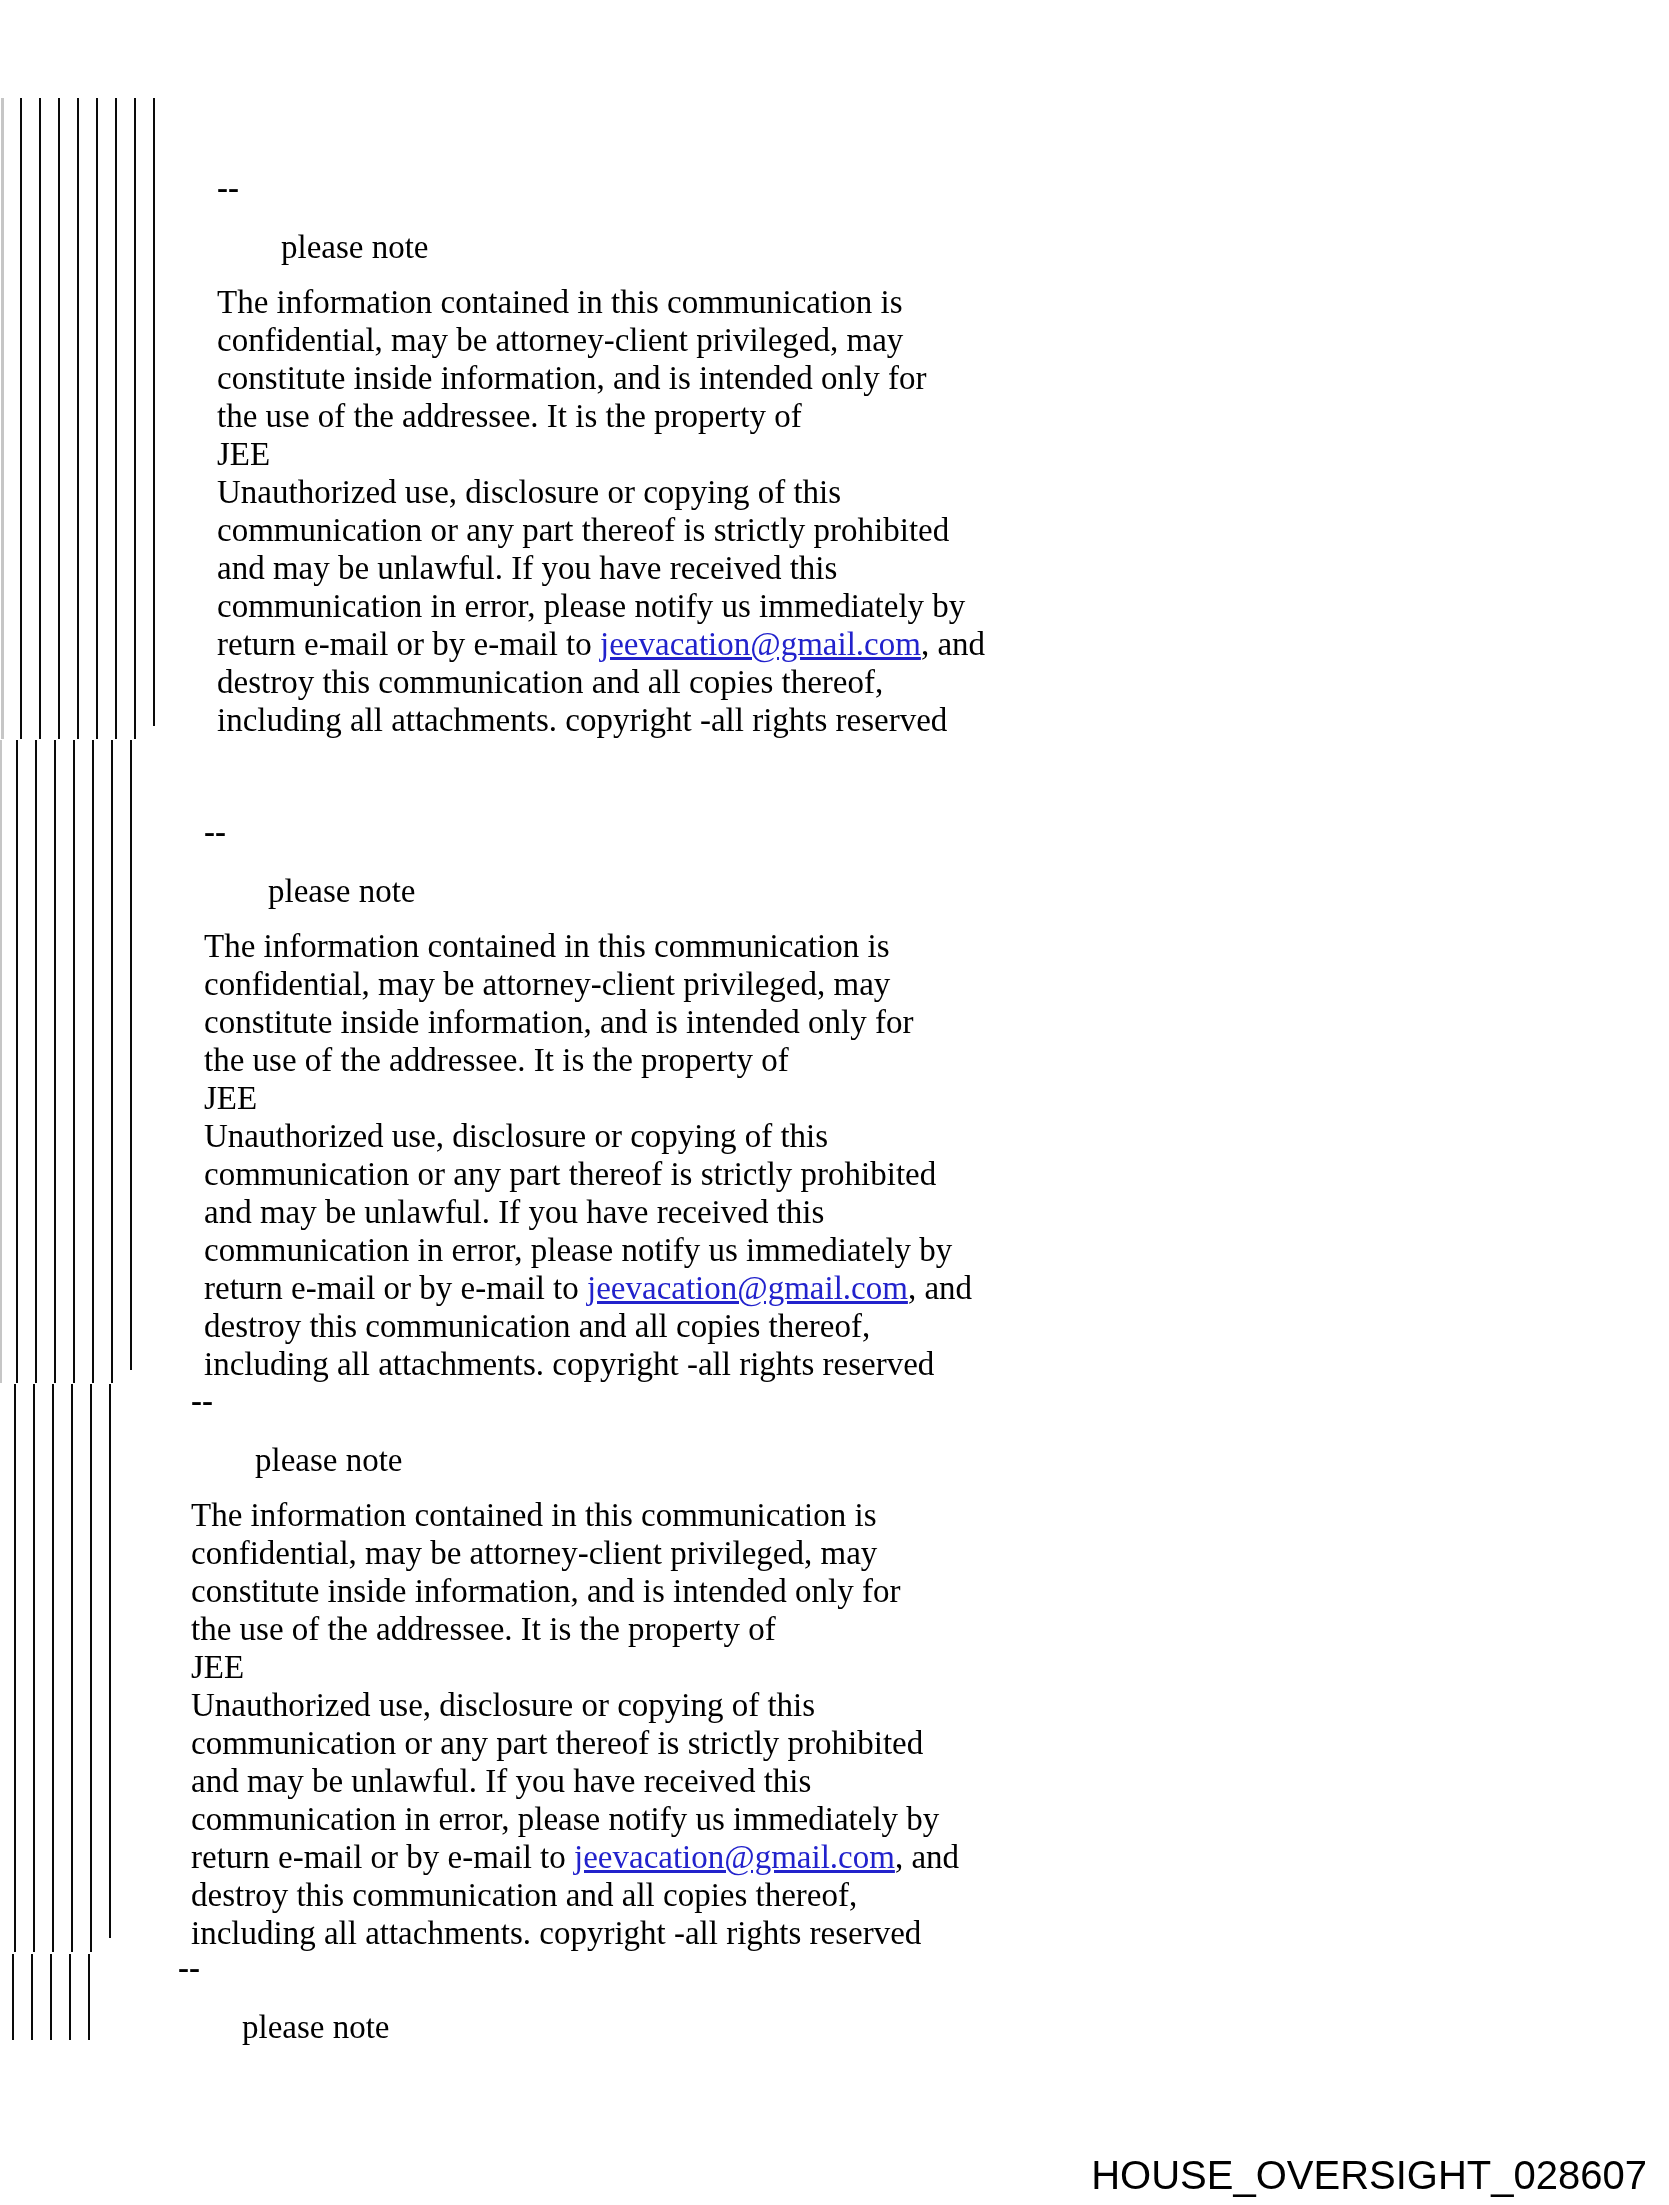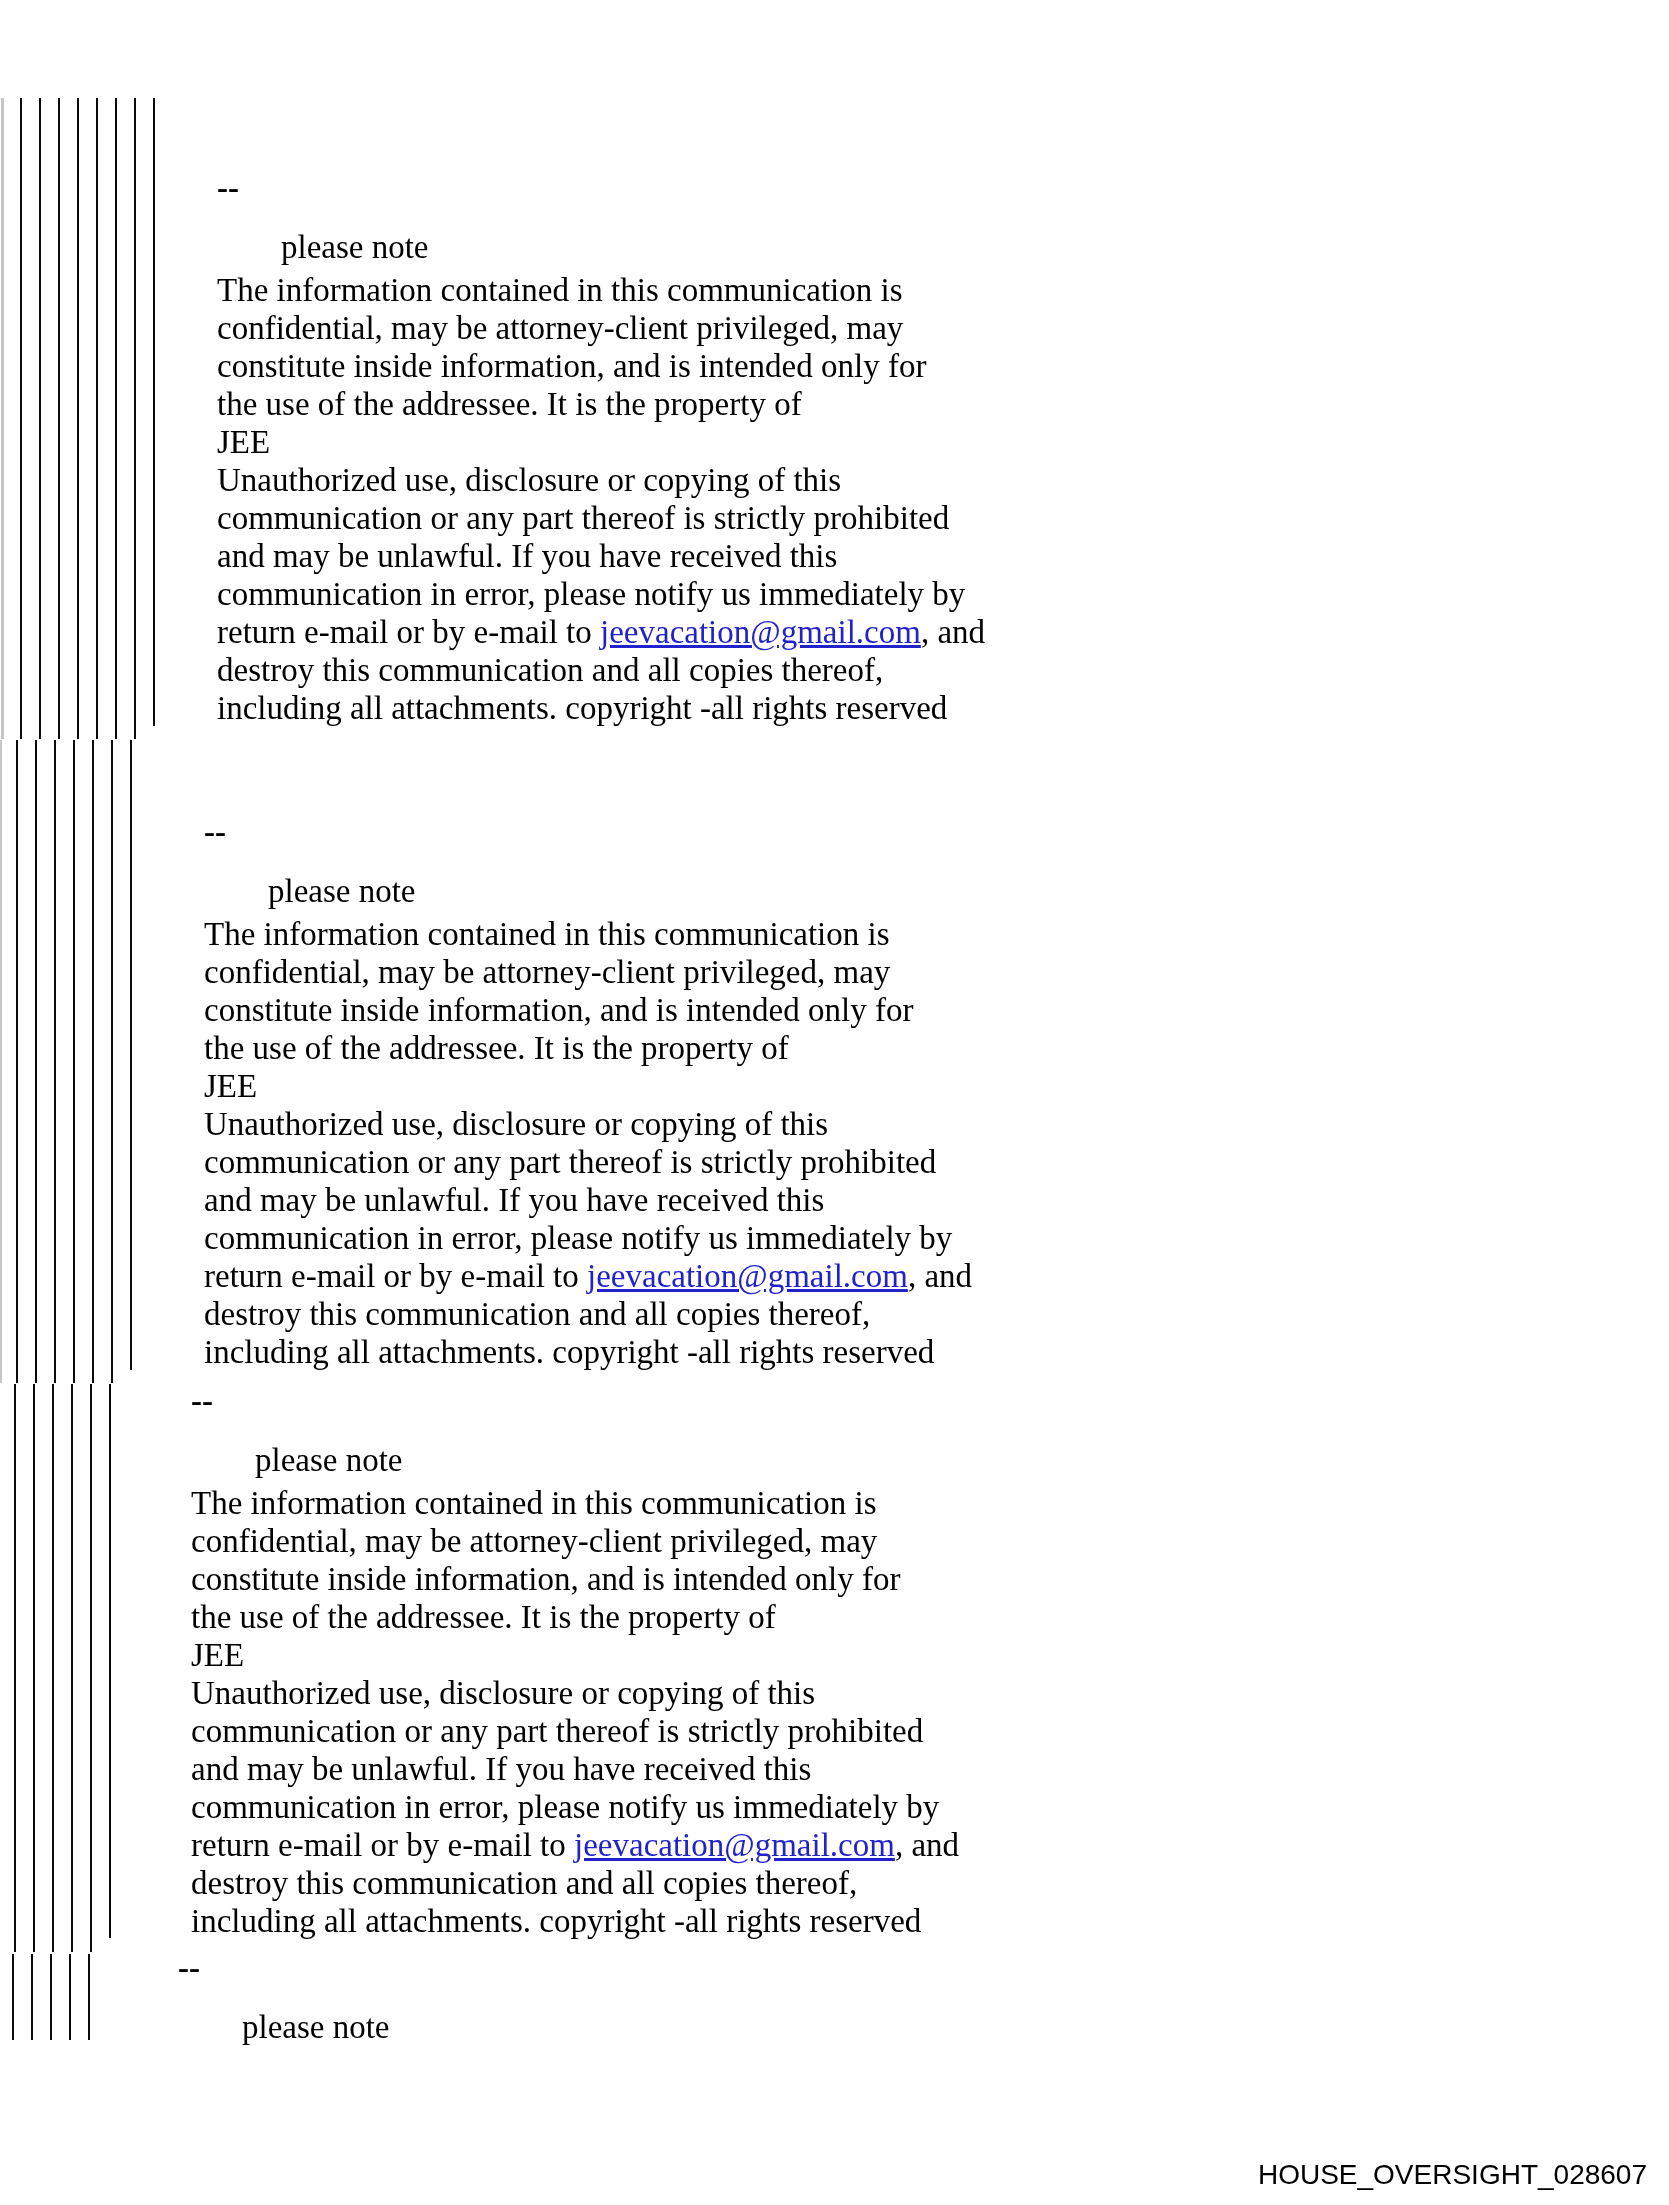--- a/index.html
+++ b/index.html
@@ -22,31 +22,31 @@
     font-size:33px;
     line-height:38px;
     white-space:nowrap;
   }
   .b1{left:217px;top:169px}
   .b2{left:204px;top:813px}
   .b3{left:191px;top:1382px}
   .b4{left:178px;top:1949px}
   .dashes{font-weight:700;height:38px}
   .note{margin:21px 0 0 64px;height:38px}
-  .para{margin-top:5px}
+  .para{margin-top:17px}
   .line{height:38px}
   a.email{color:var(--link,#2222cc);cursor:pointer}
 
   
   .bates{
     position:absolute;
     right:22px;
     top:2156px;
     font-family:"Liberation Sans","DejaVu Sans",sans-serif;
-    font-size:28px;
+    font-size:40px;
     line-height:38px;
     color:#000000;
   }
 </style>
 </head>
 <body>
 
 <div class="page">
 
   <div id="bars">

